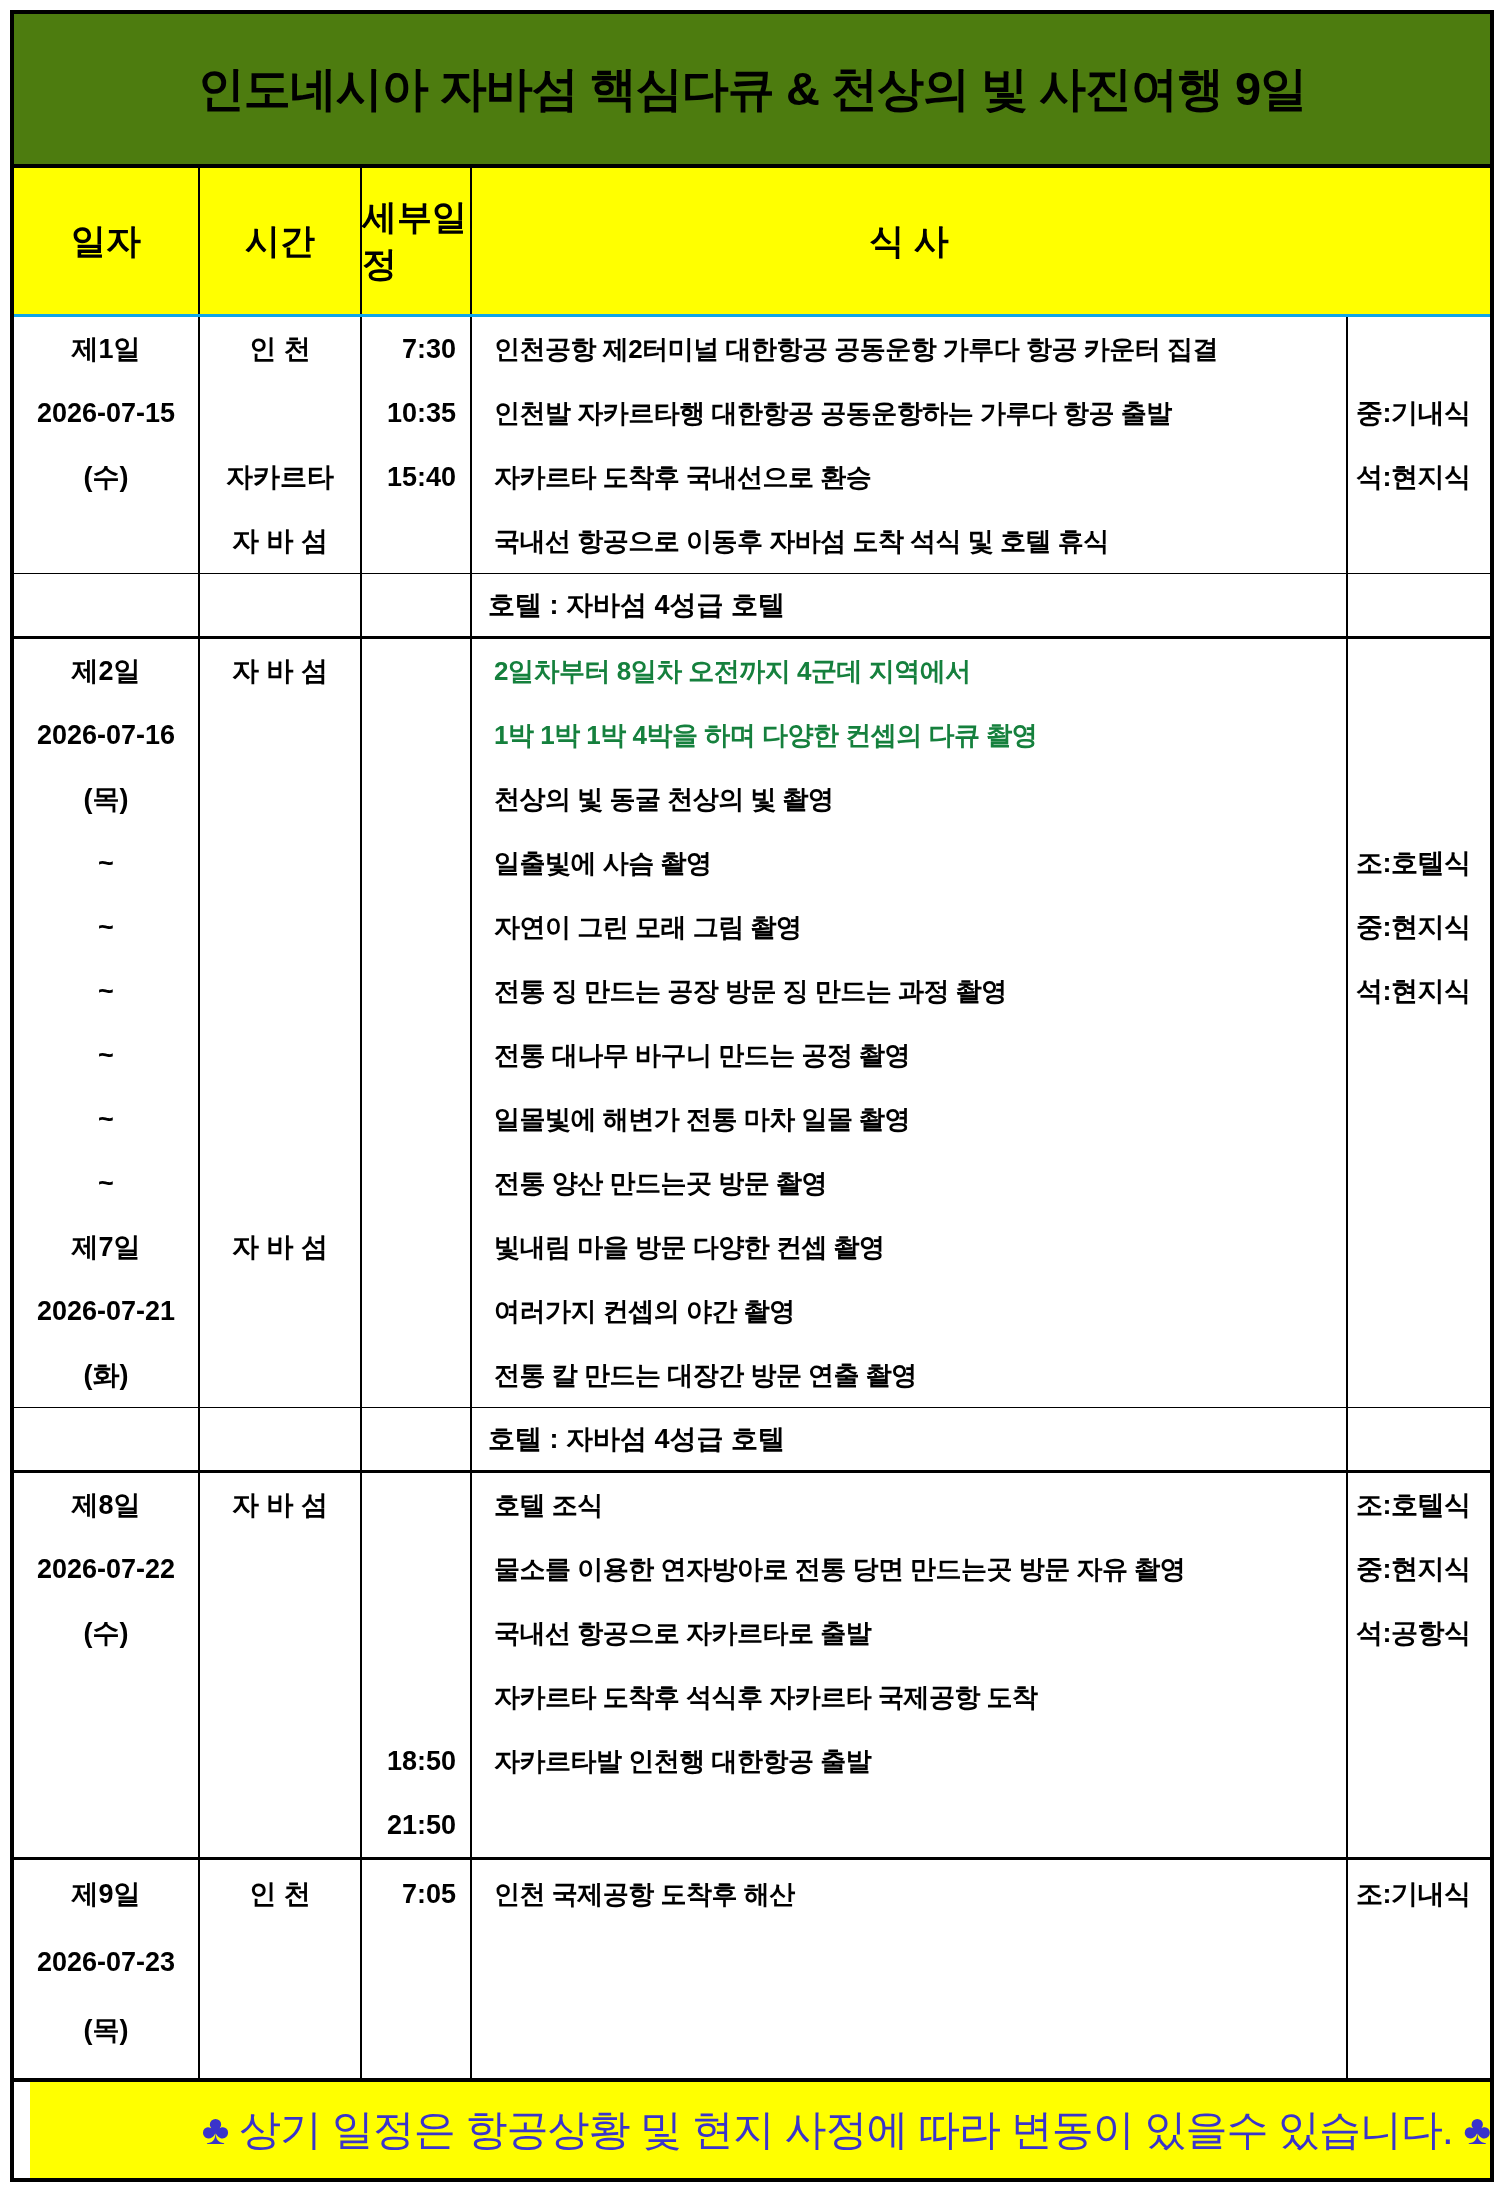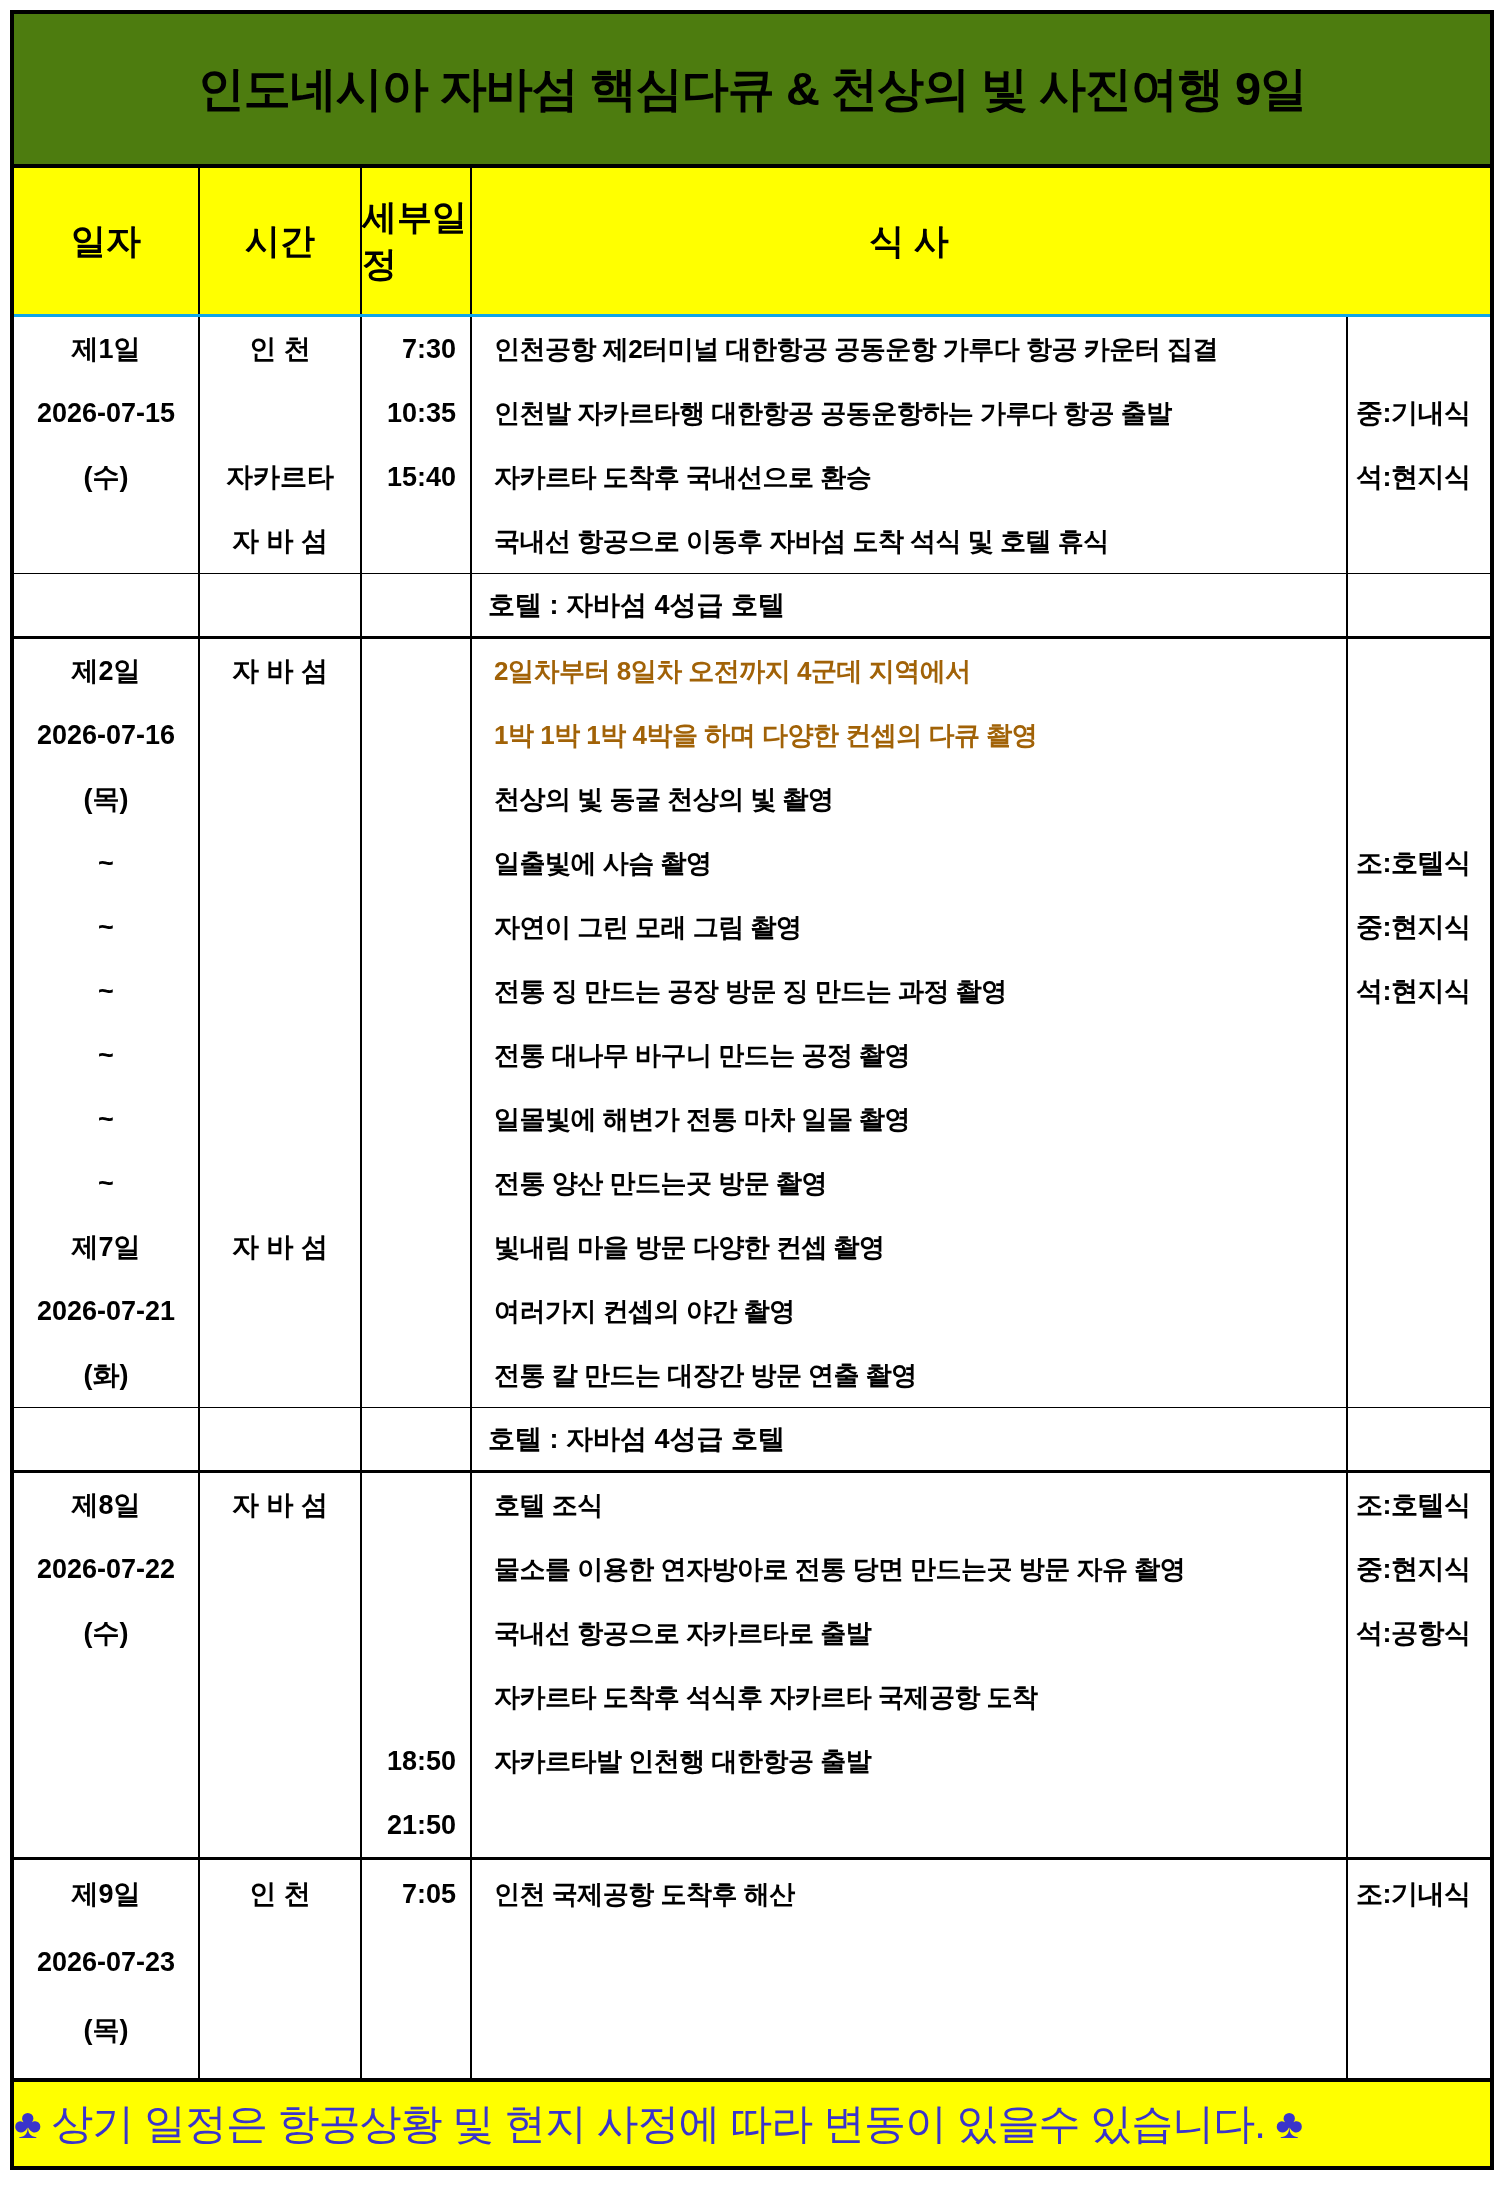--- a/index.html
+++ b/index.html
@@ -21,30 +21,30 @@
                font-size:35px;font-weight:800;}
 
   
   .section{border-bottom:3px solid #000;}
   .section:last-of-type{border-bottom:4px solid #000000;}
   .cell{height:64px;display:flex;align-items:center;justify-content:center;
         font-size:27px;font-weight:700;white-space:nowrap;overflow:visible;}
   .tall .cell{height:68px;}
   .cell.left{justify-content:flex-start;padding-left:22px;}
   .cell.right{justify-content:flex-end;padding-right:14px;}
-  .cell.red{color:#a16207;}
+  .cell.red{color:#15803d;}
   .sched .cell{font-size:26px;letter-spacing:-0.5px;}
   .meals .cell{justify-content:flex-start;padding-left:8px;letter-spacing:-0.5px;}
   .hotelcell{height:62px;border-top:1px solid #000;display:flex;align-items:center;
              font-size:27px;font-weight:700;white-space:nowrap;}
   .hotelcell.text{padding-left:16px;}
   .pad-extra .col-wrap{padding-bottom:14px;}
 
   
-  .footbar{height:84px;display:flex;align-items:center;justify-content:flex-start;}
+  .footbar{height:96px;display:flex;align-items:center;justify-content:flex-end;margin-left:16px;}
   .footbar span{font-size:42px;font-weight:400;letter-spacing:-1px;}
 </style>
 </head>
 <body>
 
 <div class="doc">
 
   <div class="titlebar" style="background: #4d7c0f;">
     <h1>인도네시아 자바섬 핵심다큐 &amp; 천상의 빛 사진여행 9일</h1>
   </div>

